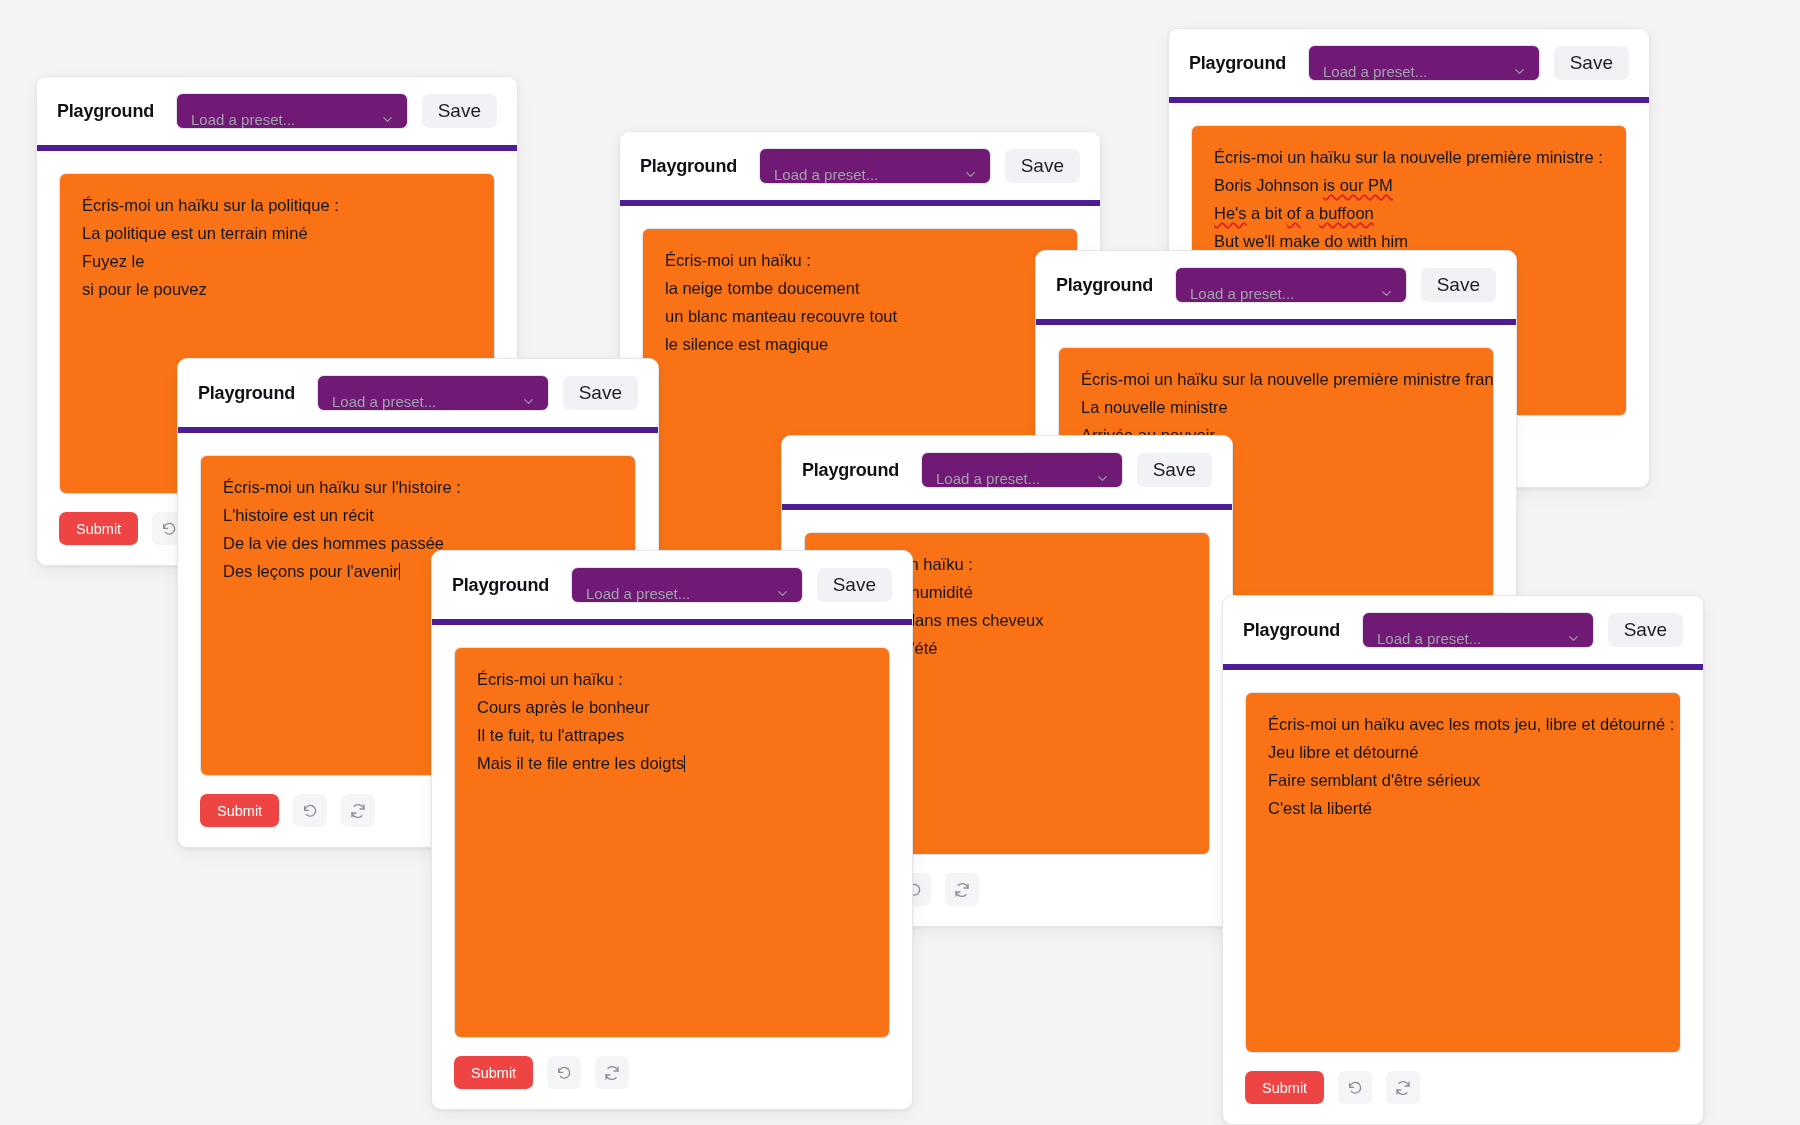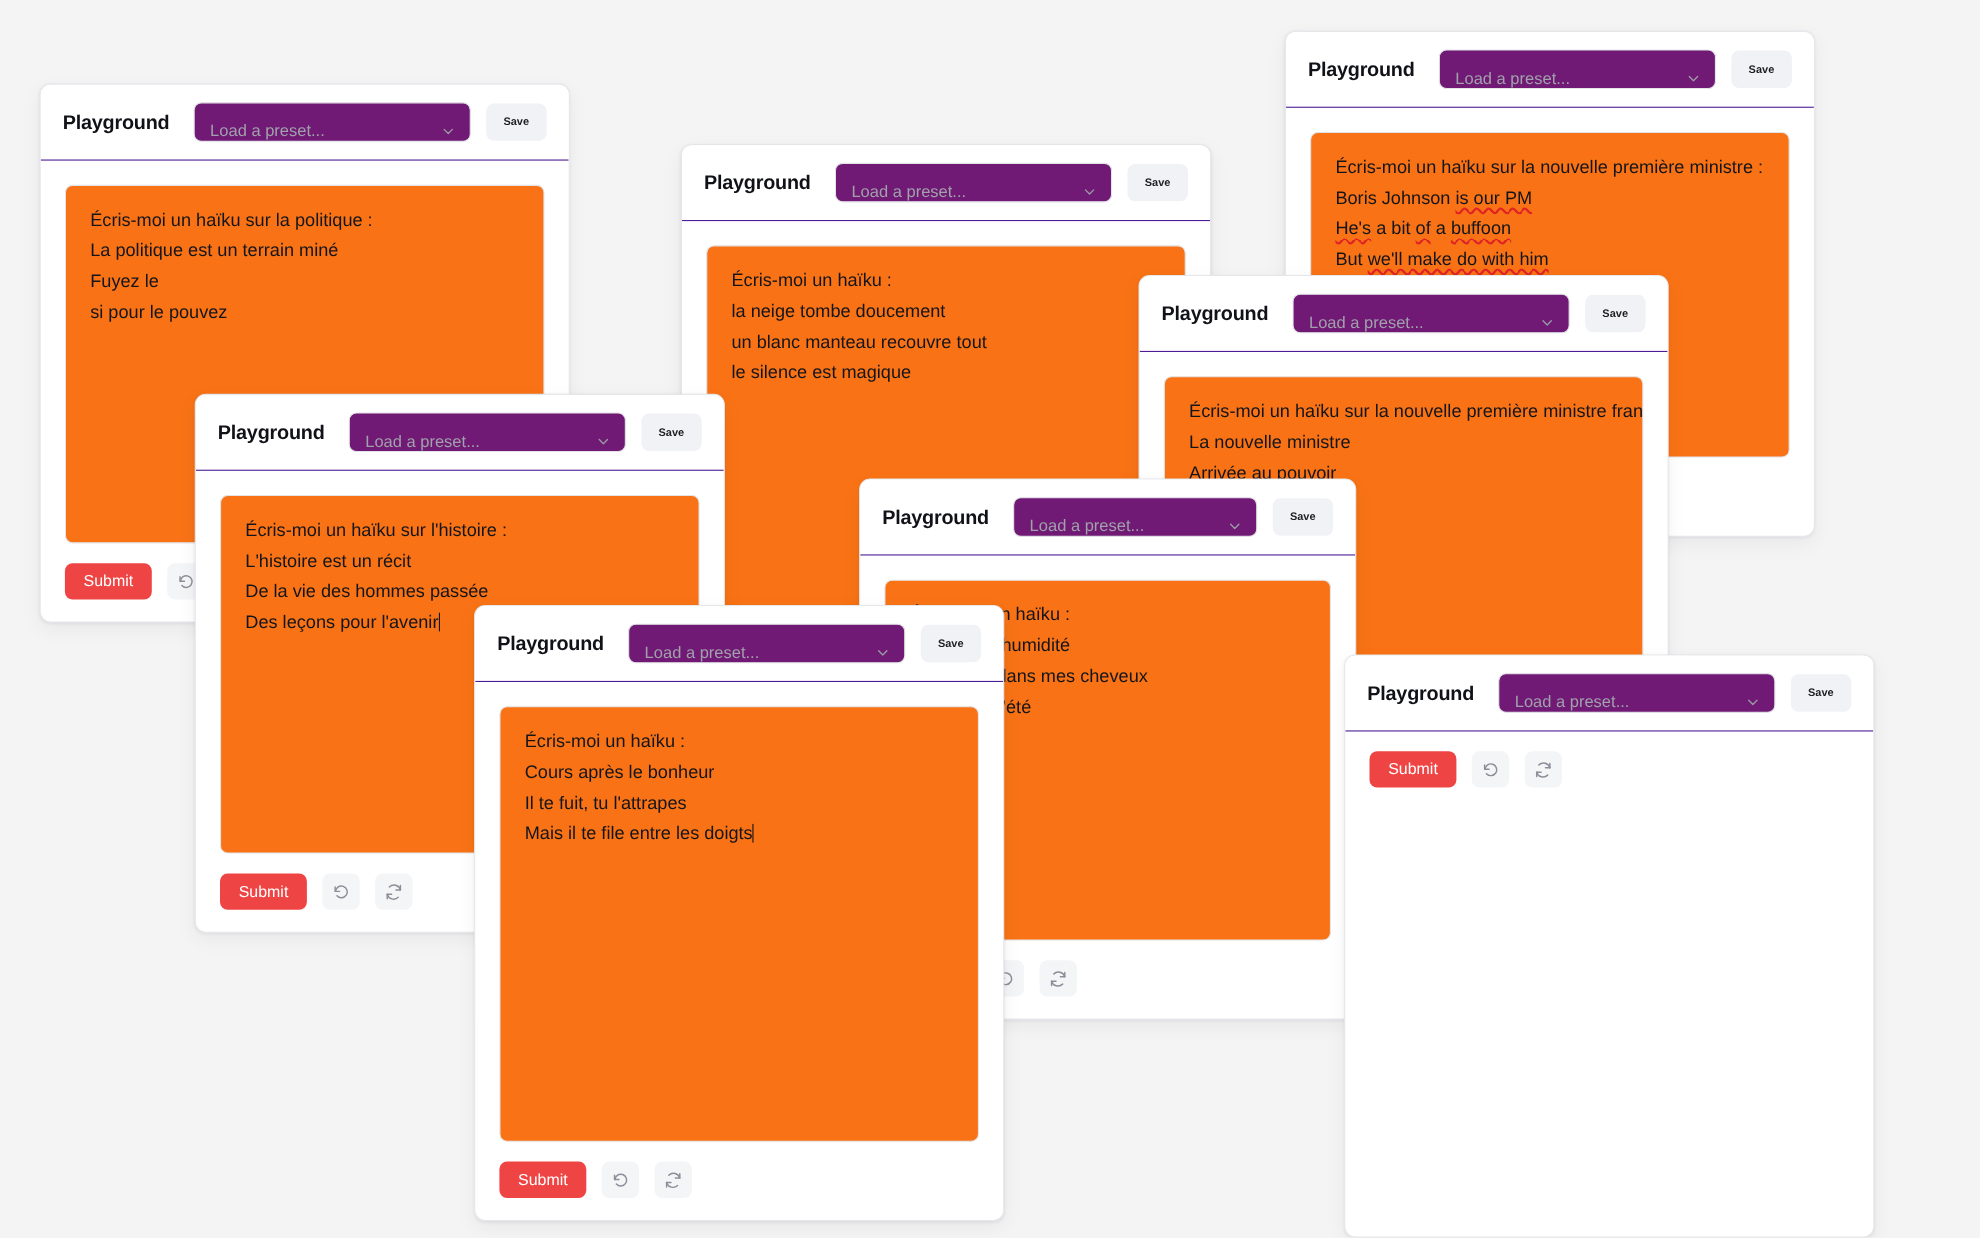--- a/index.html
+++ b/index.html
@@ -20,21 +20,21 @@
     display: flex;
     flex-direction: column;
     overflow: hidden;
   }
 
   .panel-header {
     display: flex;
     align-items: center;
     gap: 22px;
     padding: 16px 20px;
-    border-bottom: 1px solid #4c1d95;
+    border-bottom: 6px solid #4c1d95;
     flex: 0 0 auto;
     background: #fff;
   }
   .panel-title {
     font-size: 18px;
     font-weight: bold;
     color: #111217;
     letter-spacing: -0.2px;
     white-space: nowrap;
   }
@@ -64,26 +64,25 @@
     overflow: hidden;
   }
   .chevron { flex: 0 0 auto; color: #9a9aa4; display: flex; }
   .save-button {
     flex: 0 0 auto;
     height: 34px;
     padding: 0 16px;
     background: #f1f2f5;
     border: none;
     border-radius: 7px;
-    font-size: 10px;
+    font-size: 19px;
     font-family: "Liberation Sans", sans-serif;
     color: #1d1e24;
     cursor: pointer;
     white-space: nowrap;
-    font-weight: bold;
   }
 
   .panel-body {
     flex: 1 1 auto;
     padding: 22px 22px 0 22px;
     display: flex;
     flex-direction: column;
     min-height: 0;
   }
   .editor {
@@ -464,20 +463,28 @@
           <span class="preset-placeholder">Load a preset...</span>
           <span class="chevron">
             <svg width="15" height="15" viewBox="0 0 24 24" fill="none" stroke="currentColor" stroke-width="2" stroke-linecap="round" stroke-linejoin="round">
                 <polyline points="6 9 12 15 18 9"></polyline>
               </svg>
           </span>
         </div>
         <button class="save-button">Save</button>
       </div>
     </div>
+    <div class="panel-body">
+      <div class="editor">
+        <div class="editor-line">Écris-moi un haïku avec les mots jeu, libre et détourné :</div>
+        <div class="editor-line">Jeu libre et détourné</div>
+        <div class="editor-line">Faire semblant d'être sérieux</div>
+        <div class="editor-line">C'est la liberté</div>
+      </div>
+    </div>
     <div class="panel-footer">
       <button class="submit-button">Submit</button>
       <button class="icon-button">
         <svg width="16" height="16" viewBox="0 0 24 24" fill="none" stroke="currentColor" stroke-width="2" stroke-linecap="round" stroke-linejoin="round">
             <polyline points="4 5 4 11 10 11"></polyline>
             <path d="M4.5 11a8 8 0 1 1 2 6"></path>
           </svg>
       </button>
       <button class="icon-button">
         <svg width="16" height="16" viewBox="0 0 24 24" fill="none" stroke="currentColor" stroke-width="2" stroke-linecap="round" stroke-linejoin="round">

